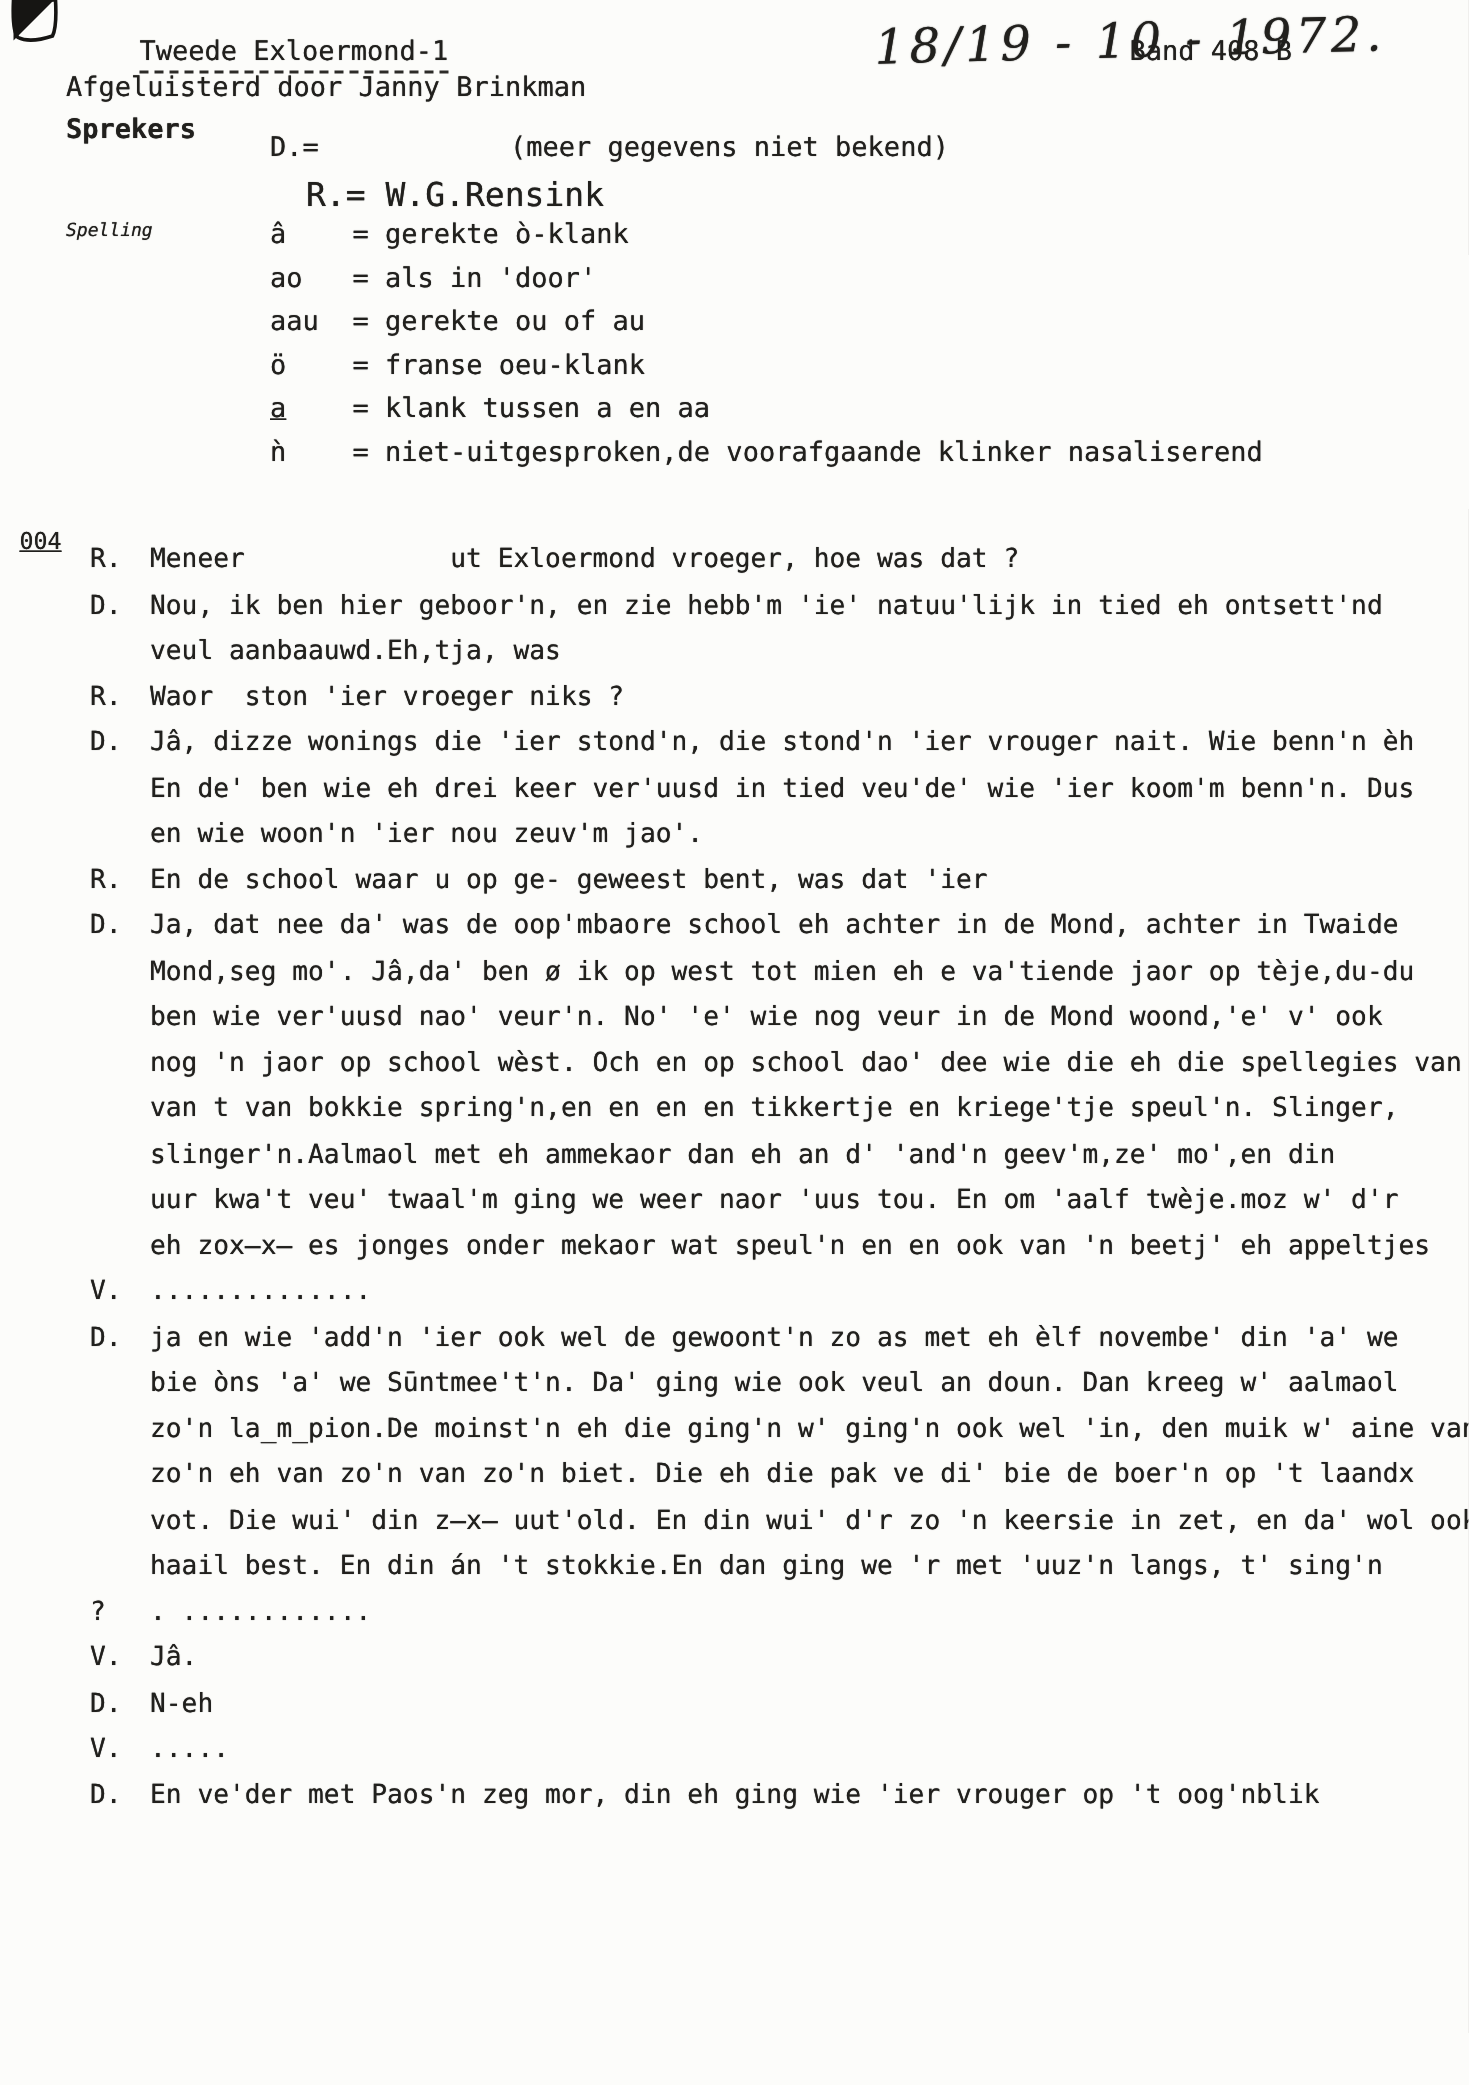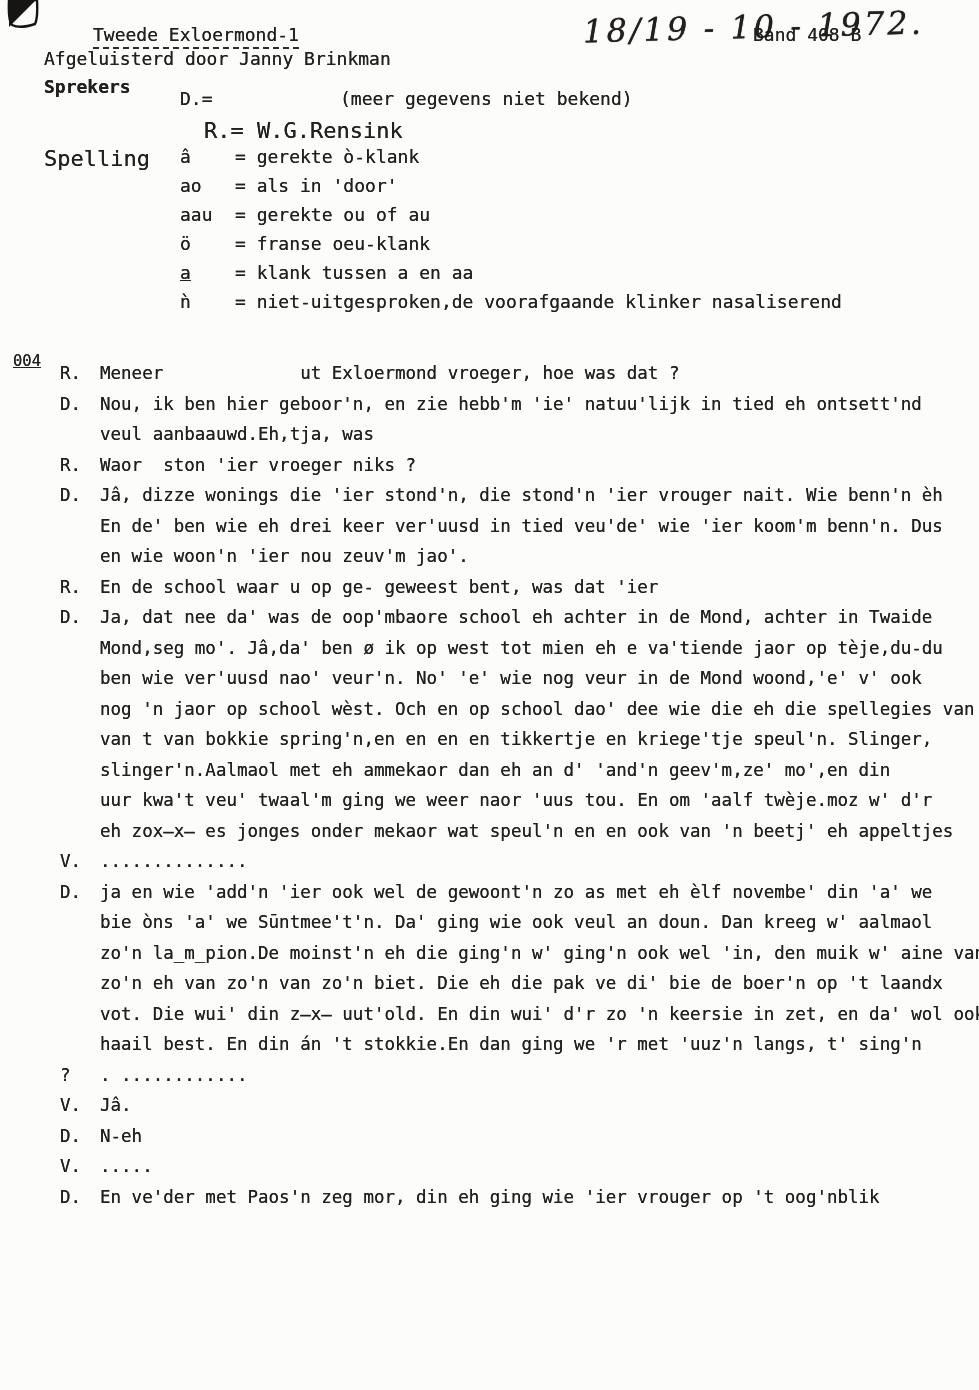--- a/index.html
+++ b/index.html
@@ -23,21 +23,21 @@
     font-size:32px;letter-spacing:3px;
     transform:rotate(-1.5deg);
     text-shadow:0 0 .8px rgba(20,20,20,.9);
   }
   .band{left:753px;top:24px;font-size:18px;}
   .listener{left:44px;top:48px;font-size:18px;}
   .speakers-label{left:44px;top:76px;font-size:18px;font-weight:bold;}
   .spk-code{left:180px;top:88px;font-size:18px;}
   .spk-info{left:340px;top:88px;font-size:18px;}
   .spk-r{left:180px;top:118px;font-size:22px;margin-left:24px;}
-  .spelling-label{left:44px;top:146px;font-size:22px;}
+  .spelling-label{left:44px;top:146px;font-size:12px;font-style:italic;}
   .spelling-rows{left:180px;top:146px;font-size:18px;}
   .sp-row{height:29px;white-space:pre;}
   .sp-sym{display:inline-block;width:55px;}
   .sp-sym.u{text-decoration:underline;}
   .transcript{position:absolute;left:0;top:363px;right:0;font-size:17.5px;}
   .t-line{position:relative;height:30.5px;}
   .spk{position:absolute;left:60px;white-space:pre;}
   .txt{position:absolute;left:100px;white-space:pre;}
   .mnum{position:absolute;left:13px;font-size:15.5px;top:2px;}
   .mnum.raised{top:-11px;text-decoration:underline;}

